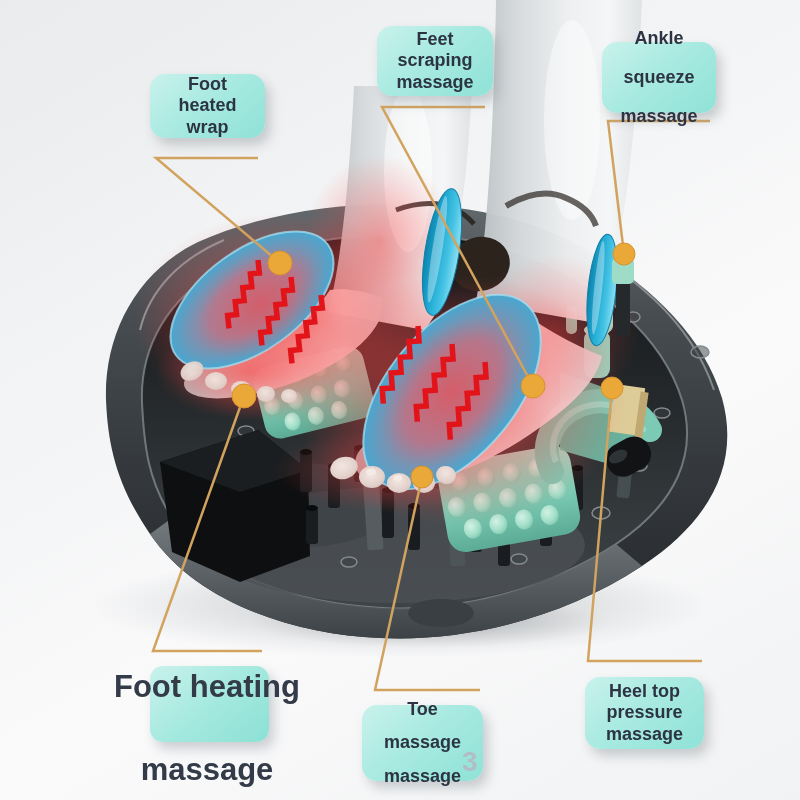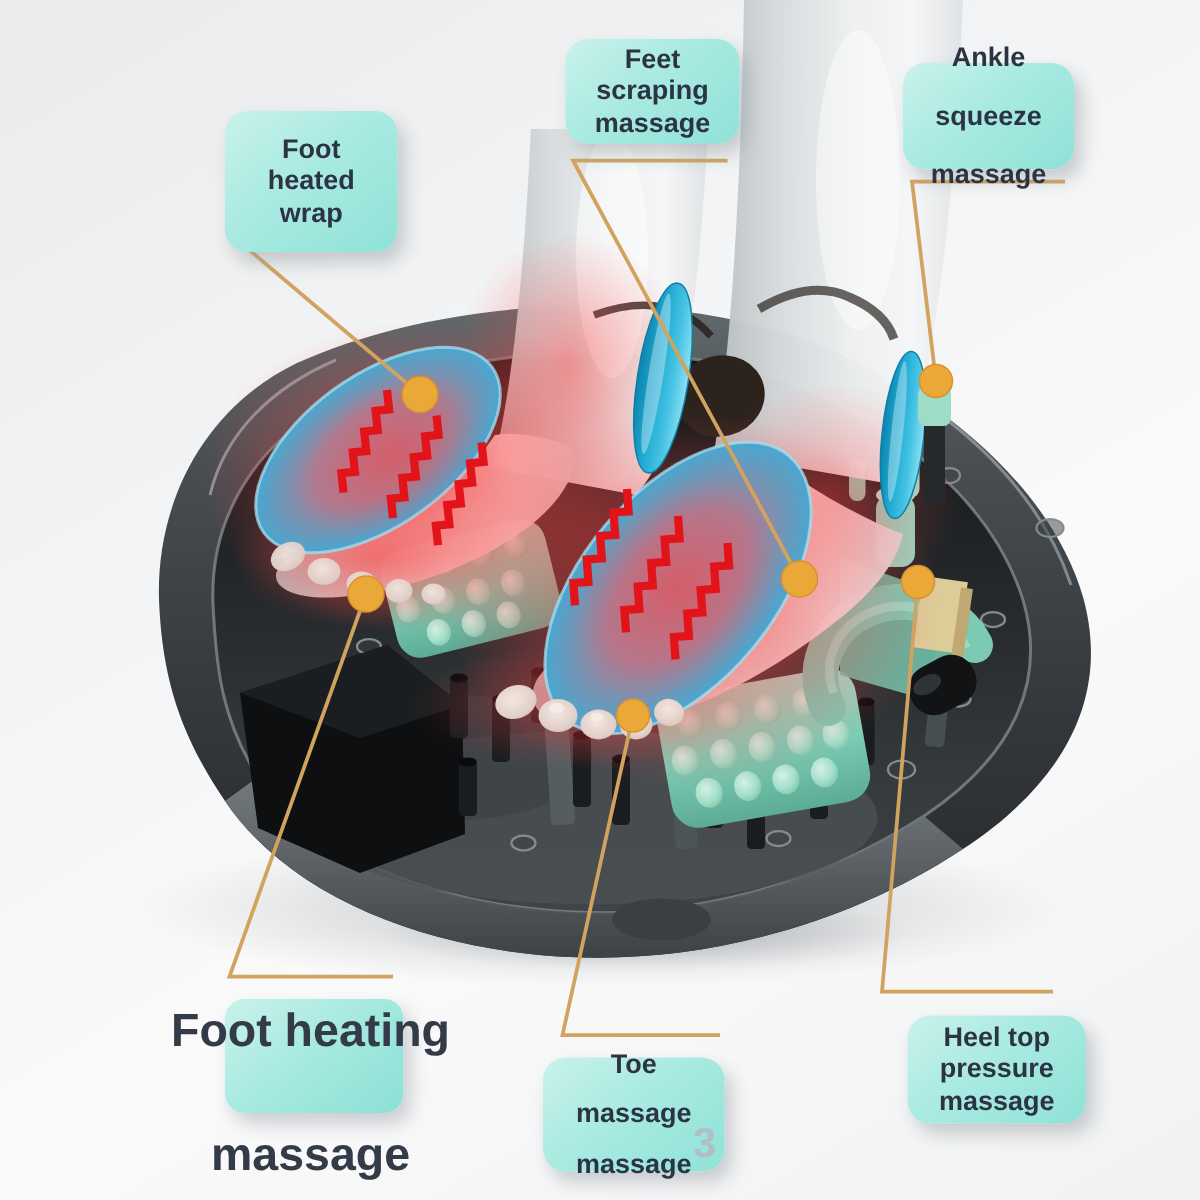--- a/index.html
+++ b/index.html
@@ -295,39 +295,39 @@
   <g fill="#eaa838" stroke="#d7922f" stroke-width="1">
     <circle cx="280" cy="263" r="12"></circle>
     <circle cx="533" cy="386" r="12"></circle>
     <circle cx="624" cy="254" r="11"></circle>
     <circle cx="244" cy="396" r="12"></circle>
     <circle cx="422" cy="477" r="11"></circle>
     <circle cx="612" cy="388" r="11"></circle>
   </g>
 </svg>
 
-<div class="callout" style="left:150px;top:74px;width:115px;height:94px;">
+<div class="callout" style="left:150px;top:74px;width:115px;height:64px;">
   <span>Foot</span>
   <span>heated</span>
   <span>wrap</span>
 </div>
 
 <div class="callout" style="left:377px;top:26px;width:116px;height:70px;">
   <span>Feet</span>
   <span>scraping</span>
   <span>massage</span>
 </div>
 
 <div class="callout" style="left:602px;top:42px;width:114px;height:71px;gap:18px;">
   <span>Ankle</span>
   <span>squeeze</span>
   <span>massage</span>
 </div>
 
-<div class="callout" style="left:585px;top:677px;width:119px;height:72px;margin-left:20px;">
+<div class="callout" style="left:585px;top:677px;width:119px;height:72px;">
   <span>Heel top</span>
   <span>pressure</span>
   <span>massage</span>
 </div>
 
 <div class="callout" style="left:362px;top:705px;width:121px;height:76px;gap:12px;">
   <span>Toe</span>
   <span>massage</span>
   <span>massage</span>
 </div>

